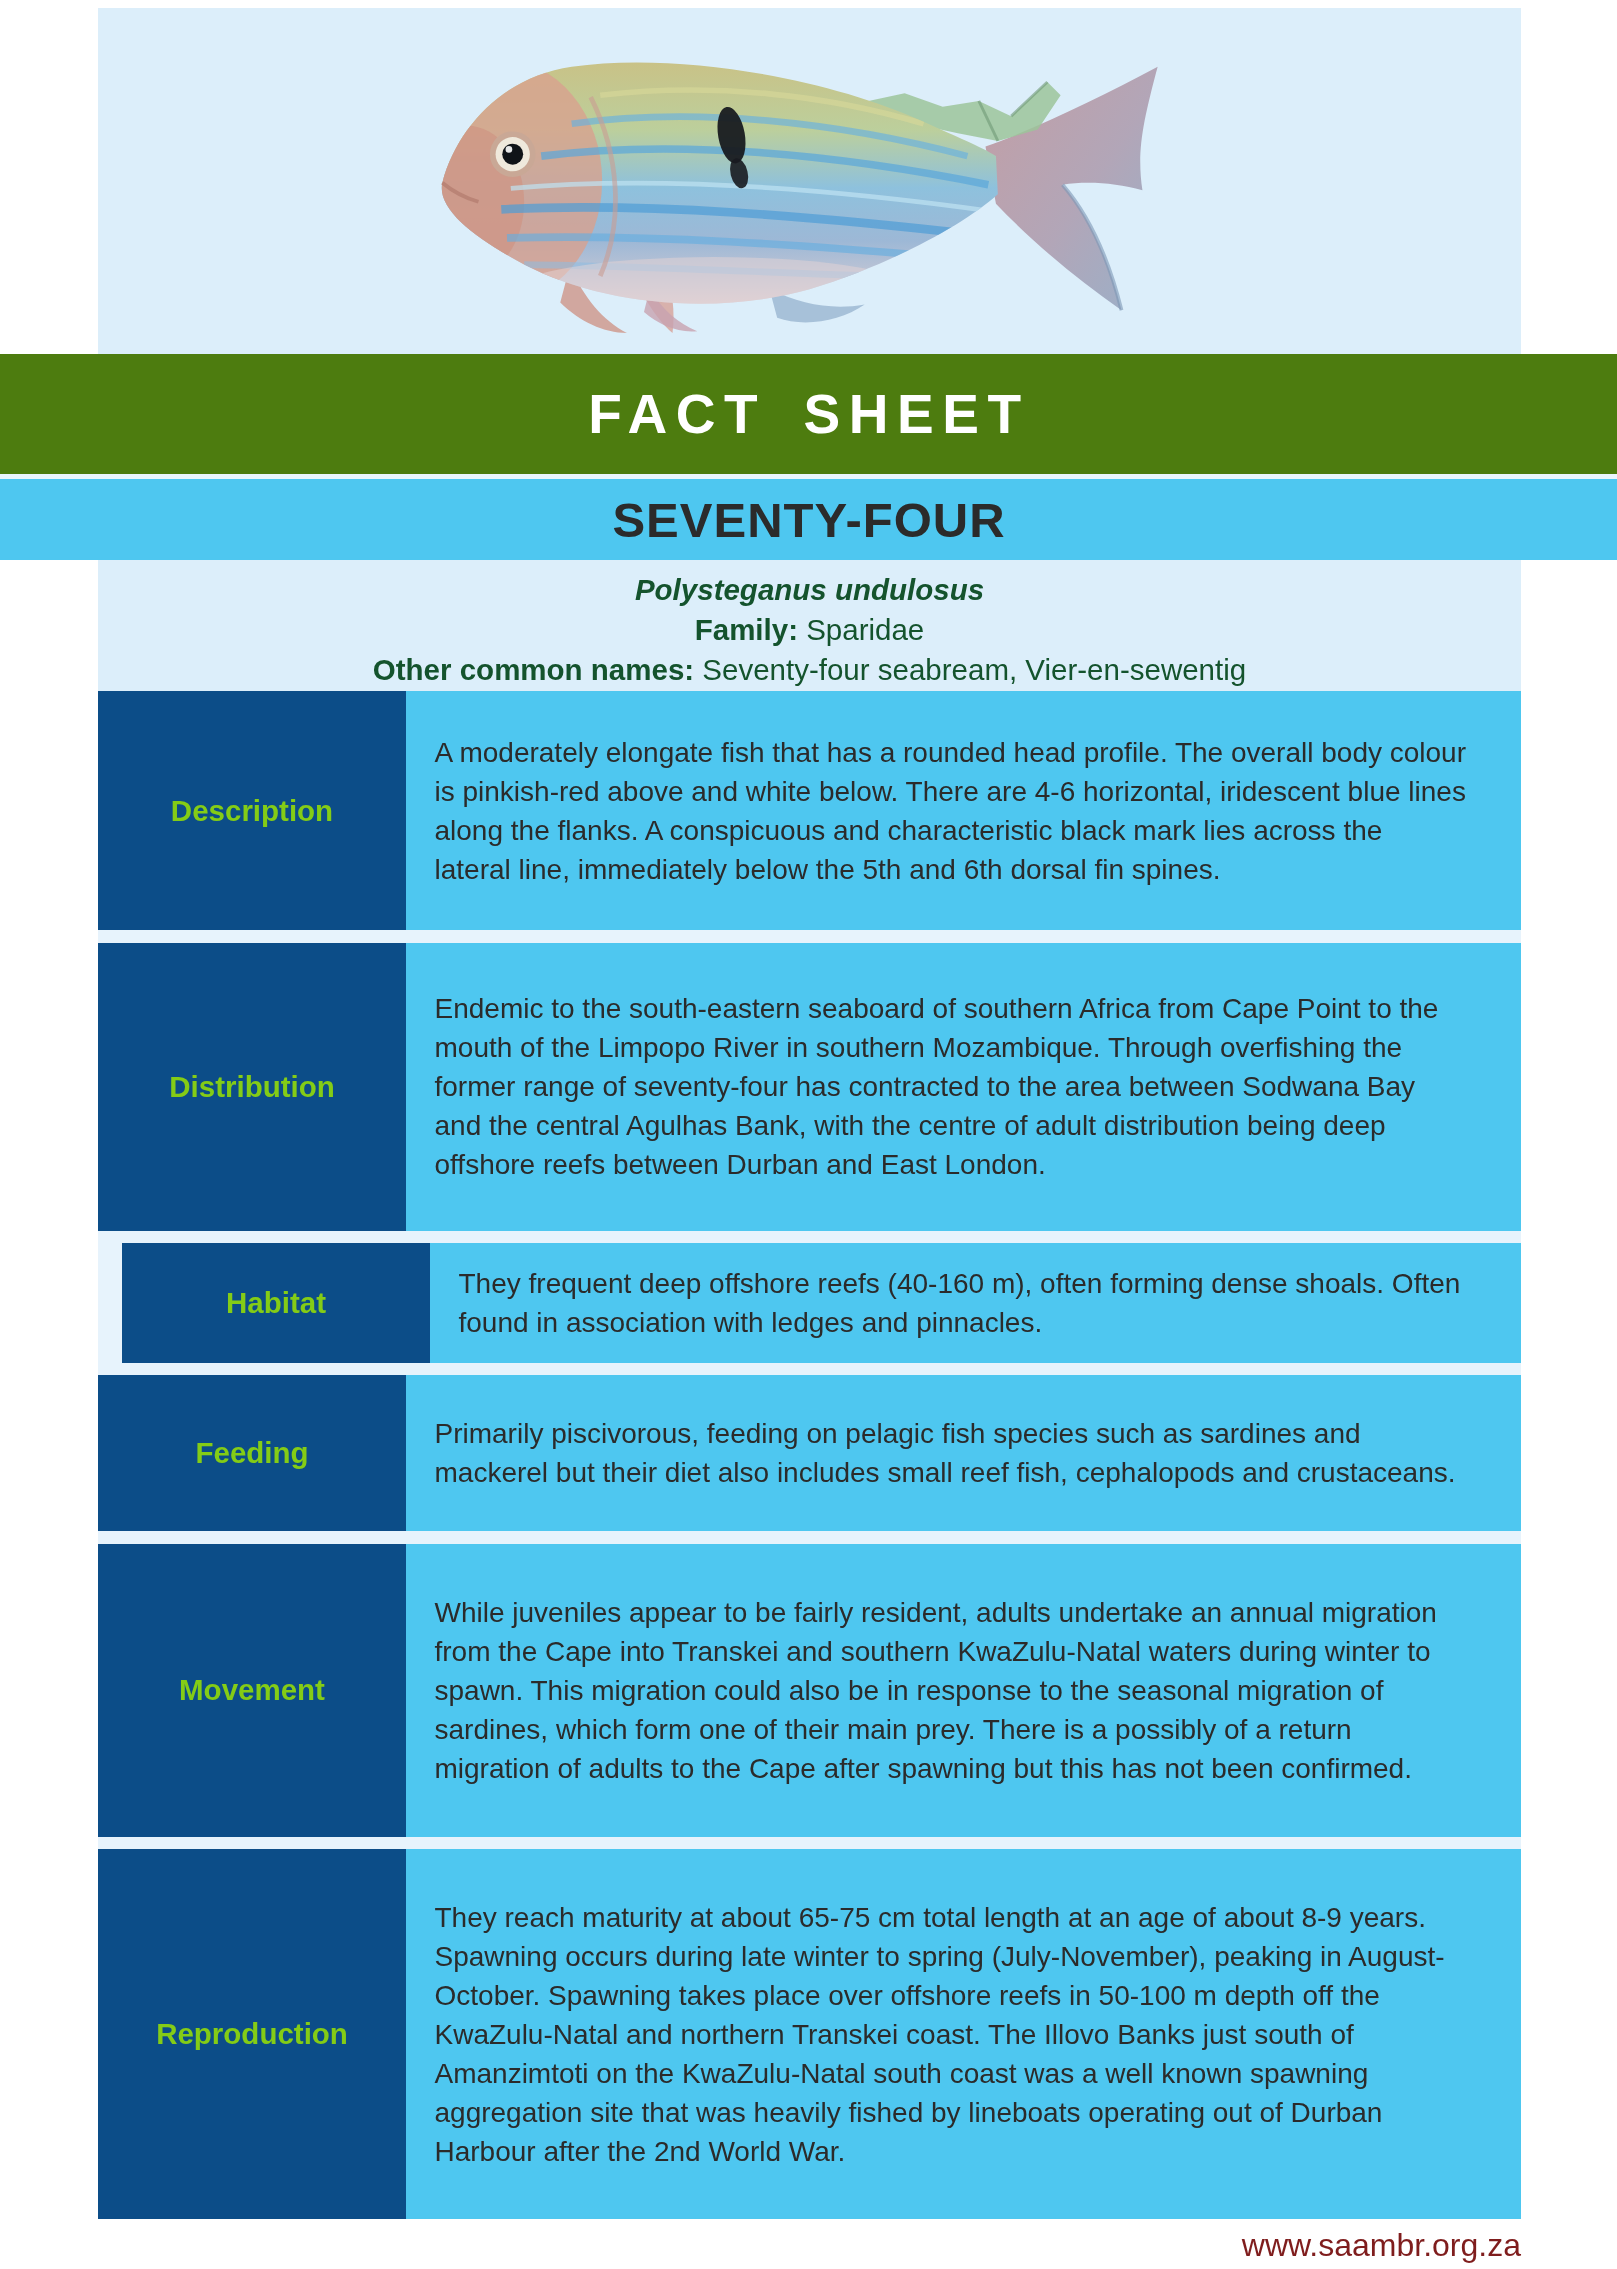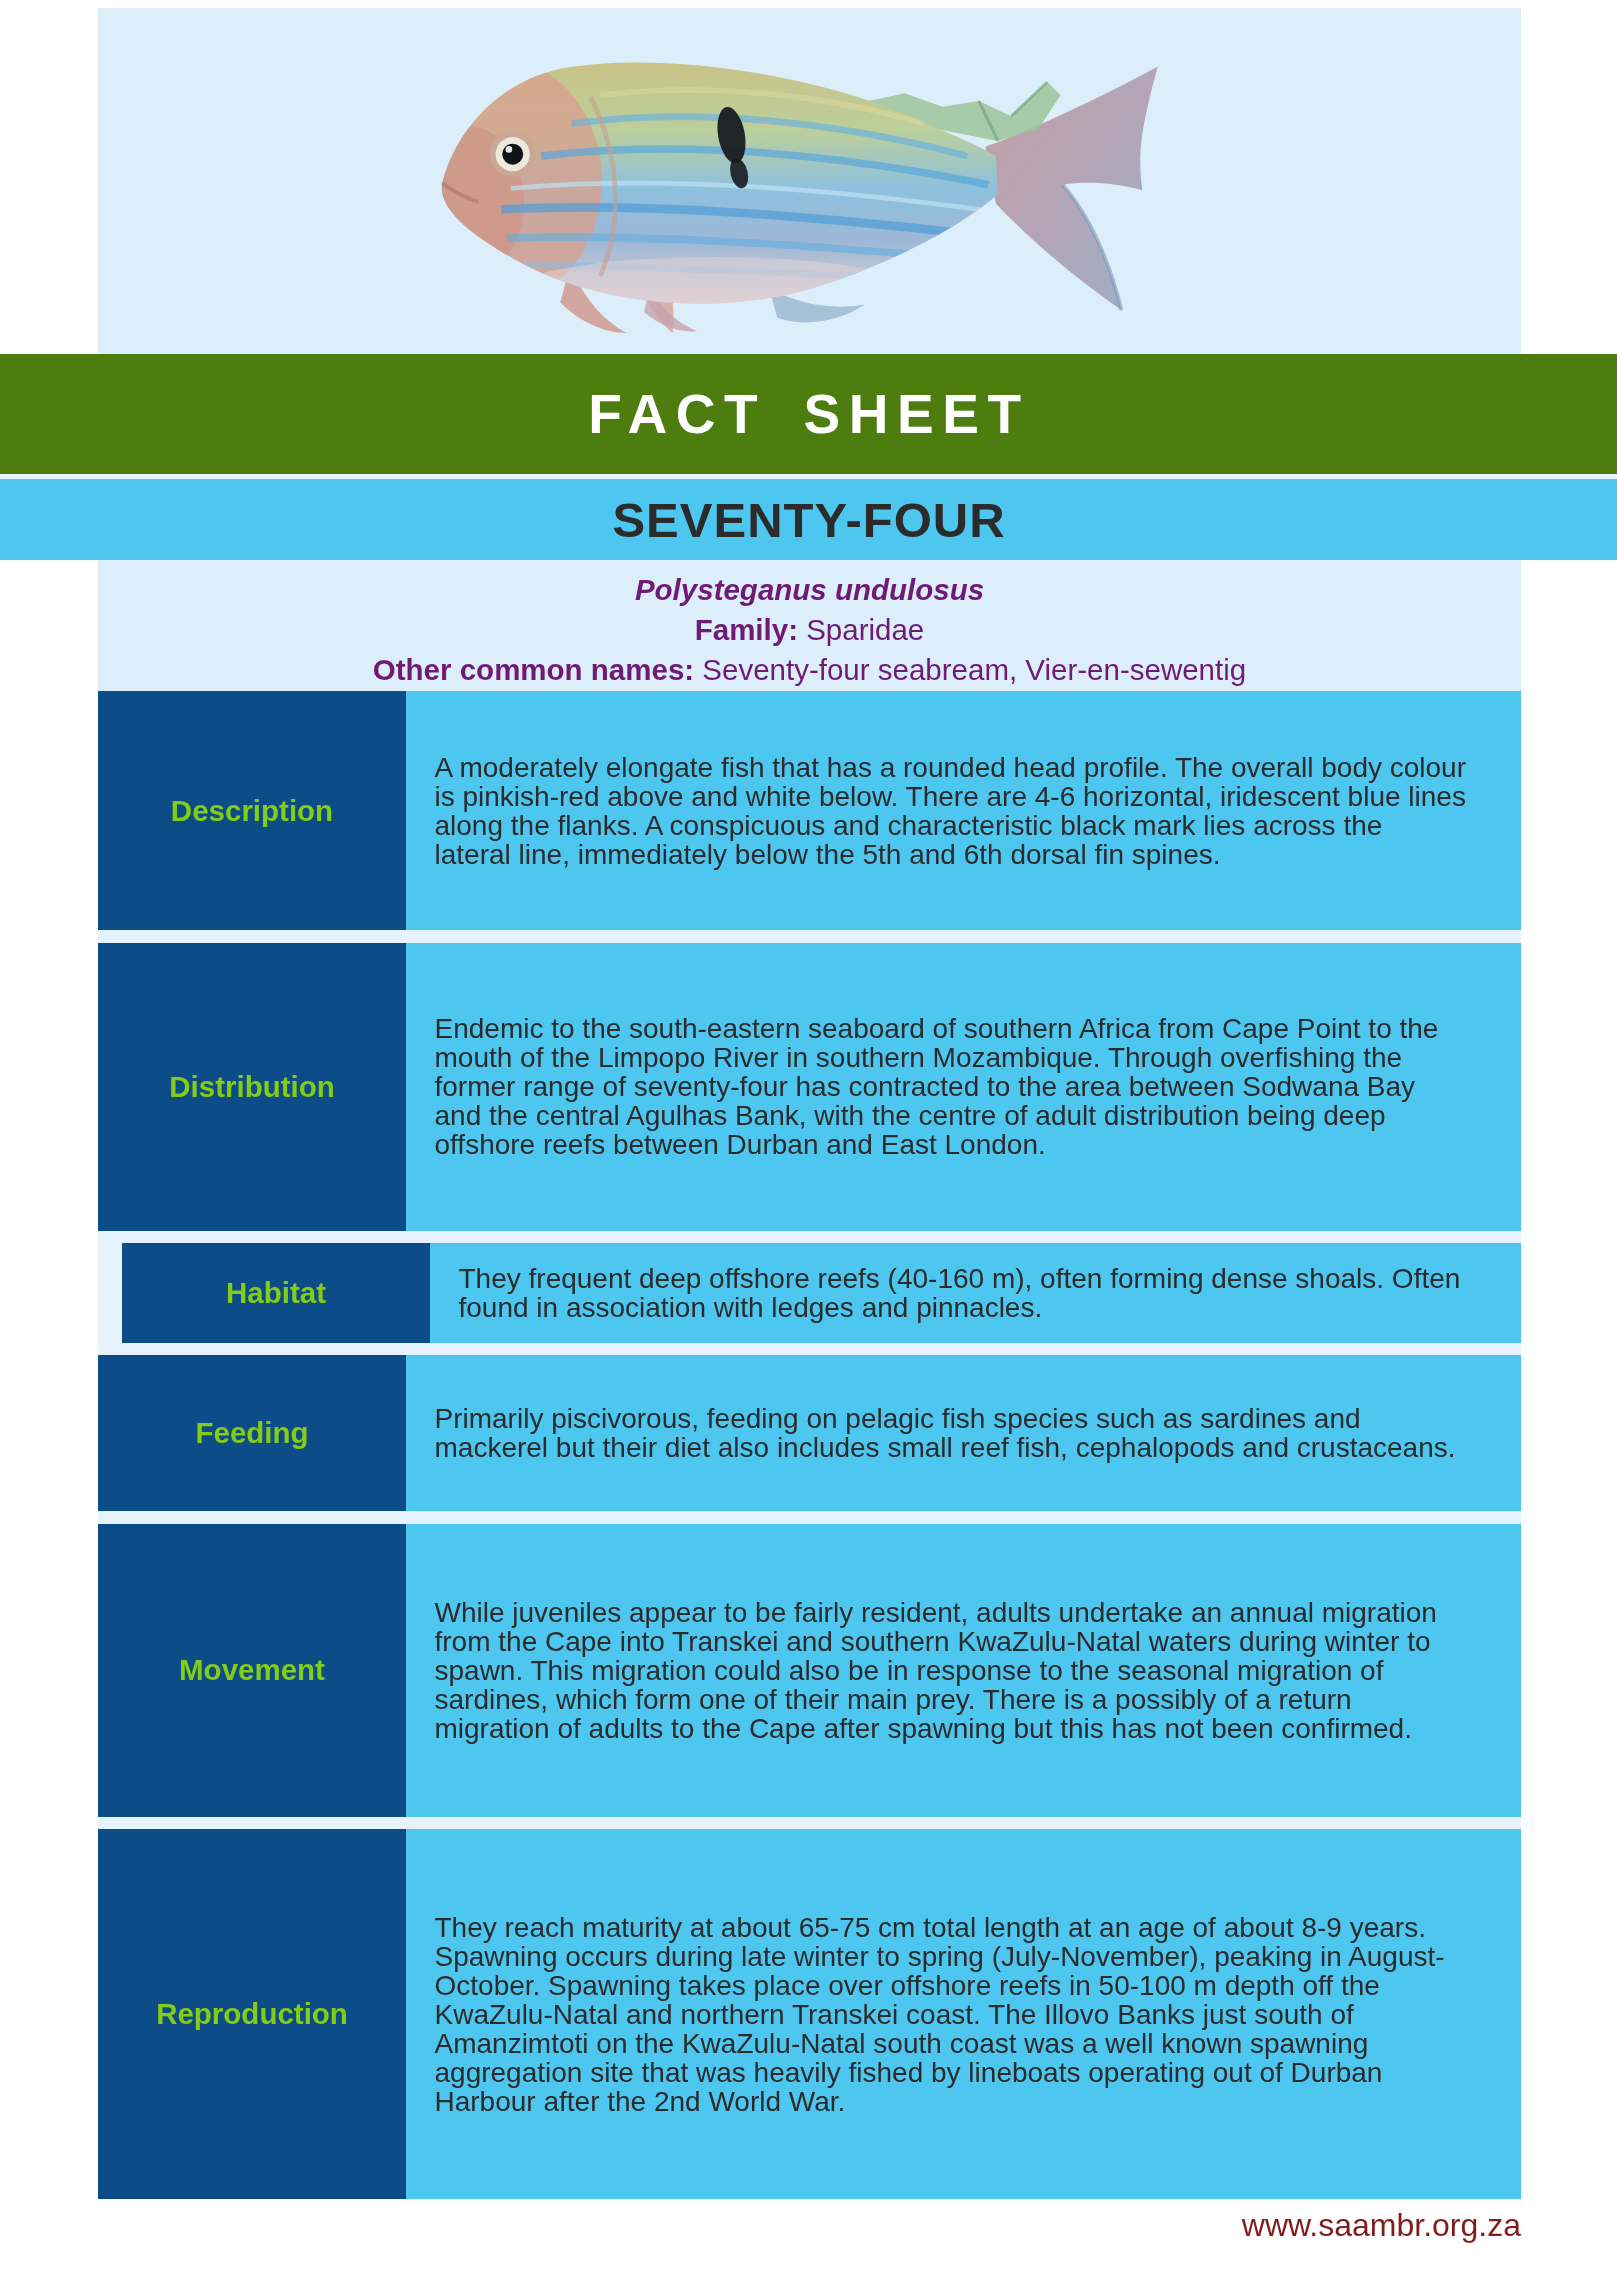--- a/index.html
+++ b/index.html
@@ -42,21 +42,21 @@
   .species-banner .t {
     color:#2b2b2b; font-size:49px; font-weight:700; letter-spacing:1px;
   }
 
   
   .species-info {
     margin:0 97px 0 98px;
     width:1423px; height:131px;
     background:#dceefa;
     text-align:center;
-    color:#701a75;
+    color:#14532d;
     font-size:29.5px;
     padding-top:9.5px;
   }
   .species-info .line { line-height:40px; }
   .sci-name { font-style:italic; font-weight:bold; }
   .lbl-bold { font-weight:bold; }
 
   
   .fact-table {
     margin:0 97px 0 98px;
@@ -68,21 +68,21 @@
   .row-label {
     width:308px; flex:0 0 308px;
     background:#0c4d88;
     color:#84cc16; font-weight:bold; font-size:29.5px;
     display:flex; align-items:center; justify-content:center;
     text-align:center;
   }
   .row-content {
     flex:1;
     background:#4ec7f0;
-    color:#2b2b2b; font-size:28px; line-height:29px;
+    color:#2b2b2b; font-size:28px; line-height:39px;
     display:flex; align-items:center;
     padding:21px 55px 21px 28.5px;
   }
   .row:nth-of-type(1) { min-height:239px; }
   .row:nth-of-type(2) { min-height:288px; }
   .row:nth-of-type(3) { min-height:99px;padding-left:24px; }
   .row:nth-of-type(4) { min-height:156px; }
   .row:nth-of-type(5) { min-height:293px; }
   .row:nth-of-type(6) { min-height:370px; }
 

